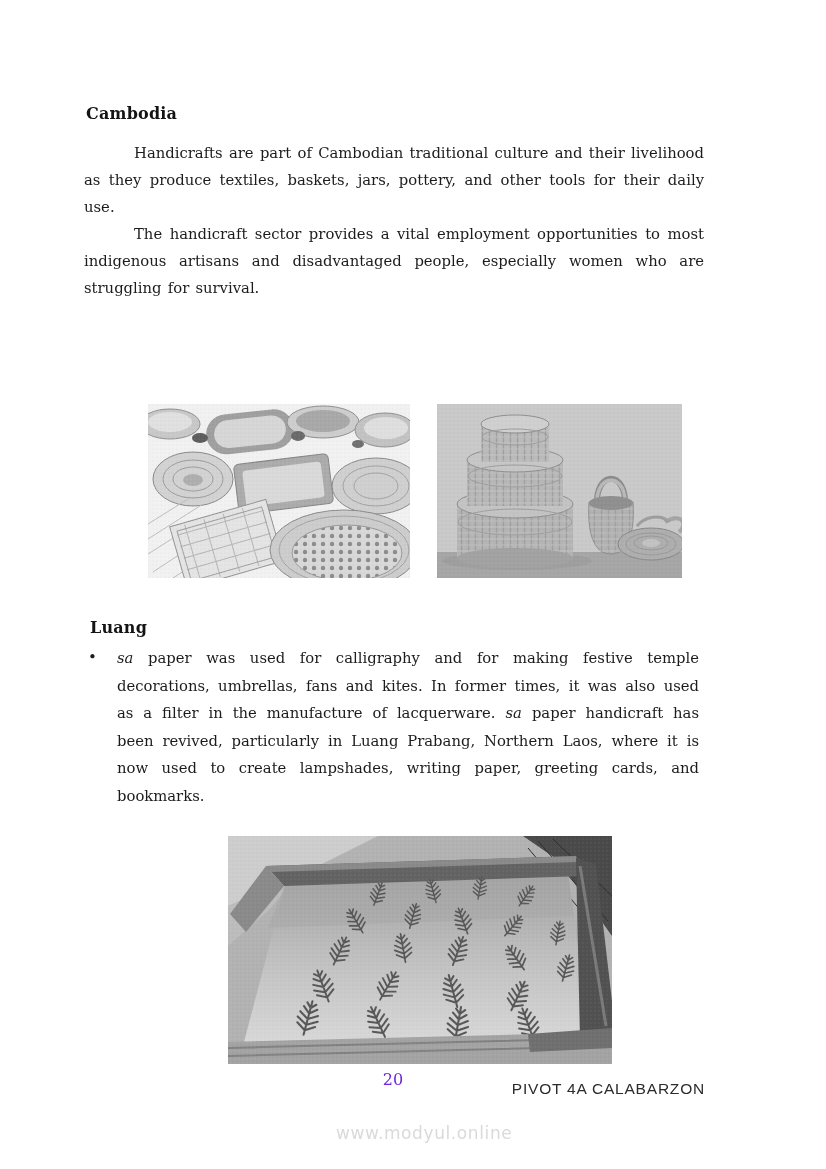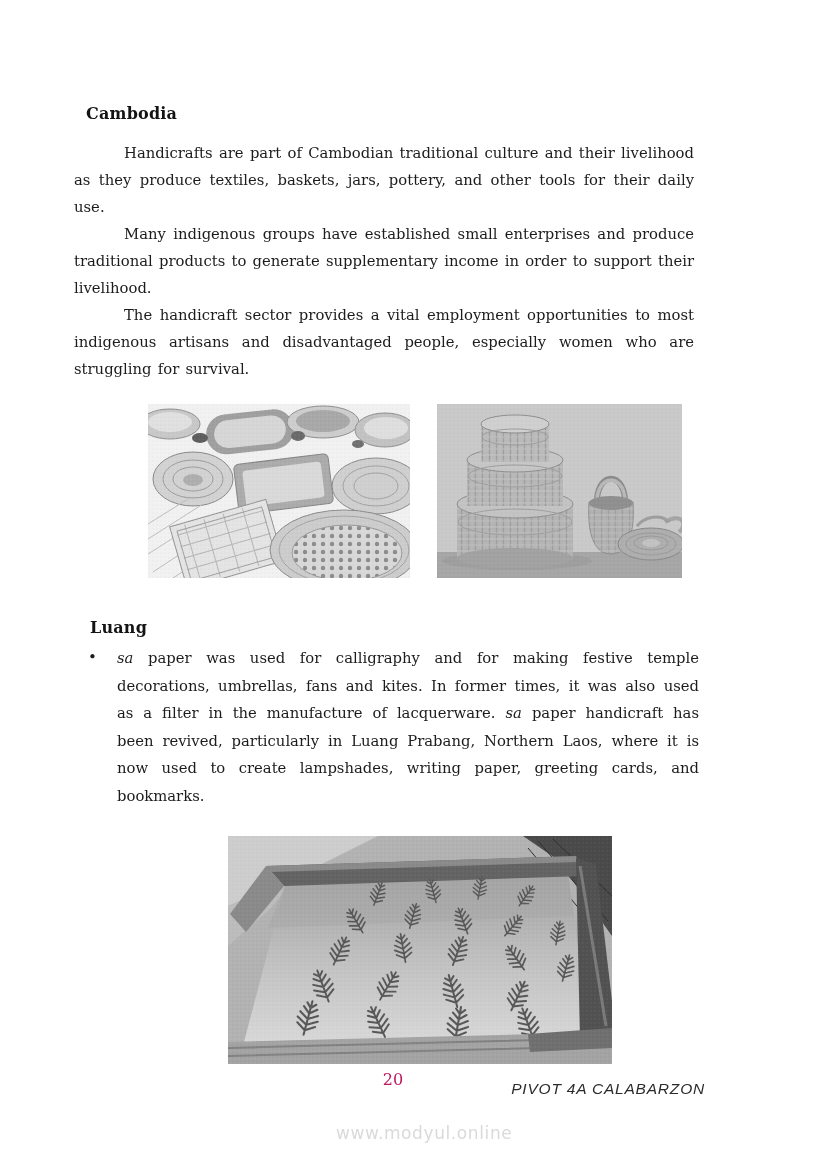--- a/index.html
+++ b/index.html
@@ -4,58 +4,57 @@
 <style>
   html,body { margin:0; padding:0; background:#ffffff; }
   .page {
     position:relative; width:826px; height:1169px; background:#ffffff;
     font-family:"DejaVu Serif", serif; color:#1c1c1c; overflow:hidden;
   }
   .h-section { position:absolute; margin:0; font-size:16px; font-weight:bold; letter-spacing:0.2px; color:#141414; }
   .h-cambodia { left:86px; top:104px; }
   .h-laos { left:90px; top:618px; }
   .copy {
-    position:absolute; left:74px; top:139px; width:620px;
+    position:absolute; left:84px; top:139px; width:620px;
     font-size:14.8px; line-height:27px; text-align:justify; word-spacing:1.5px;
   }
   .copy p { margin:0; text-indent:50px; }
   .bullet { position:absolute; left:88px; top:644px; width:617px; }
   .bullet .marker { position:absolute; left:0; top:0; font-size:15px; line-height:27.5px; }
   .bullet .btext {
     margin:0 6px 0 29px; font-size:14.8px; line-height:27.5px;
     text-align:justify; word-spacing:2.5px;
   }
   .it { font-style:italic; }
   .fig { position:absolute; }
   .fig svg { display:block; width:100%; height:100%; }
   .fig1 { left:148px; top:404px; width:262px; height:174px; }
   .fig2 { left:437px; top:404px; width:245px; height:174px; }
   .fig3 { left:228px; top:836px; width:384px; height:228px; }
-  .page-number { position:absolute; left:368px; top:1070px; width:50px; text-align:center; font-size:16px; color:#be185d; }
+  .page-number { position:absolute; left:368px; top:1070px; width:50px; text-align:center; font-size:16px; color:#6d28d9; }
   .brand {
     position:absolute; right:121px; top:1080px;
-    font-family:"Liberation Sans", sans-serif; font-style:italic;
+    font-family:"Liberation Sans", sans-serif; 
     font-size:15.5px; letter-spacing:0.8px; color:#2b2b2b;
   }
   .watermark {
     position:absolute; left:336px; top:1123px;
     font-family:"DejaVu Sans", sans-serif; font-size:17px;
     letter-spacing:0.6px; color:#dadada;text-align:right;
   }
 </style>
 </head>
 <body>
 
 <div class="page">
 
   <h2 class="h-section h-cambodia">Cambodia</h2>
 
   <div class="copy">
     <p>Handicrafts are part of Cambodian traditional culture and their livelihood as they produce textiles, baskets, jars, pottery, and other tools for their daily use.</p>
-    <p>Many indigenous groups have established small enterprises and produce traditional products to generate supplementary income in order to support their livelihood.</p>
     <p>The handicraft sector provides a vital employment opportunities to most indigenous artisans and disadvantaged people, especially women who are struggling for survival.</p>
   </div>
 
   <div class="fig fig1" aria-label="Assorted woven baskets, trays and boxes displayed together">
     <svg viewBox="0 0 262 174" aria-hidden="true">
       <defs>
         <pattern id="holes1" width="9" height="8" patternUnits="userSpaceOnUse">
           <rect width="9" height="8" fill="#d8d8d8"></rect>
           <circle cx="4" cy="4" r="2.2" fill="#8b8b8b"></circle>
         </pattern>

